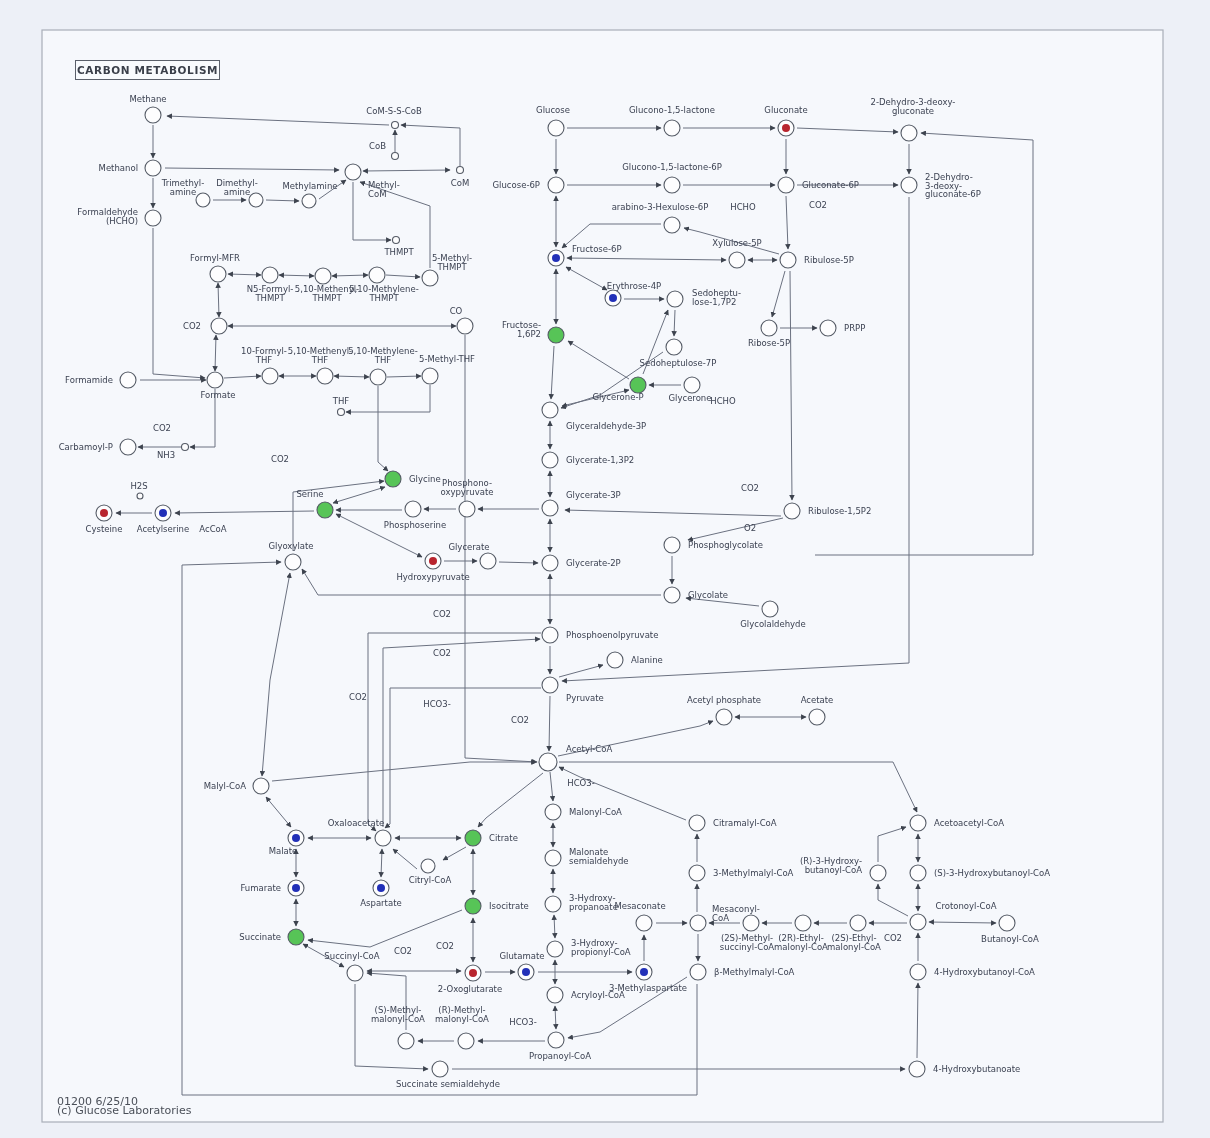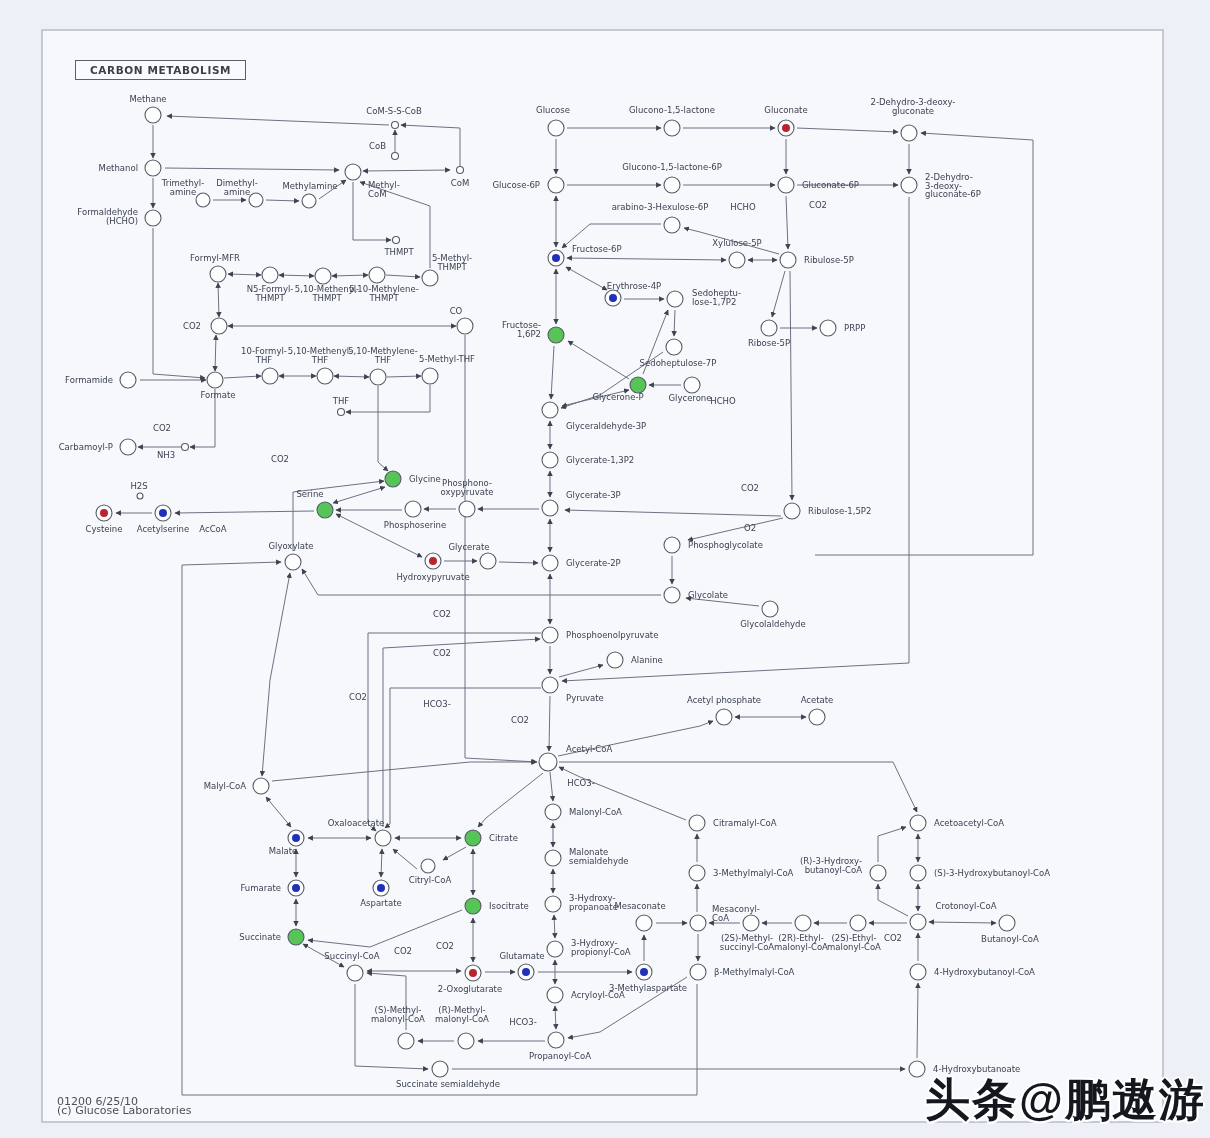--- a/index.html
+++ b/index.html
@@ -1,20 +1,20 @@
 <!DOCTYPE html>
 <html><head>
 <meta charset="utf-8">
 <style>
   html,body{margin:0;padding:0;background:#edf0f7;}
   .stage{position:relative;width:1210px;height:1138px;overflow:hidden;
          font-family:"DejaVu Sans",sans-serif;background:#edf0f7;}
   #pathway-svg{position:absolute;left:0;top:0;}
   .title-box{position:absolute;left:75px;top:60px;border:1.5px solid #5a5f6a;
-             padding:3px 14px;font-size:10.5px;font-weight:bold;letter-spacing:.6px;
+             padding:3px 1px;font-size:10.5px;font-weight:bold;letter-spacing:.6px;
              color:#3a3f4a;background:rgba(250,251,254,.6);}
   .footer{position:absolute;left:57px;top:1097px;font-size:11px;line-height:9px;color:#4a4f58;}
   .watermark{position:absolute;right:4px;top:1070px;font-size:45px;font-weight:800;
              letter-spacing:2px;color:#14171d;font-family:sans-serif;
              text-shadow:2px 0 0 #fff,-2px 0 0 #fff,0 2px 0 #fff,0 -2px 0 #fff,
                          1.5px 1.5px 0 #fff,-1.5px -1.5px 0 #fff,1.5px -1.5px 0 #fff,-1.5px 1.5px 0 #fff;}
 </style>
 </head>
 <body>
 
@@ -407,14 +407,13 @@
       <text x="445" y="949" text-anchor="middle" font-size="8.5" fill="#3c4252">CO2</text>
       <text x="523" y="1025" text-anchor="middle" font-size="8.5" fill="#3c4252">HCO3-</text>
       <text x="893" y="941" text-anchor="middle" font-size="8.5" fill="#3c4252">CO2</text>
       <text x="358" y="700" text-anchor="middle" font-size="8.5" fill="#3c4252">CO2</text>
     </svg>
   <div class="title-box">CARBON METABOLISM</div>
   <div class="footer">
     <div>01200 6/25/10</div>
     <div>(c) Glucose Laboratories</div>
   </div>
-  <div class="watermark">头条@鹏遨游</div>
 </div>
 
 </body></html>

